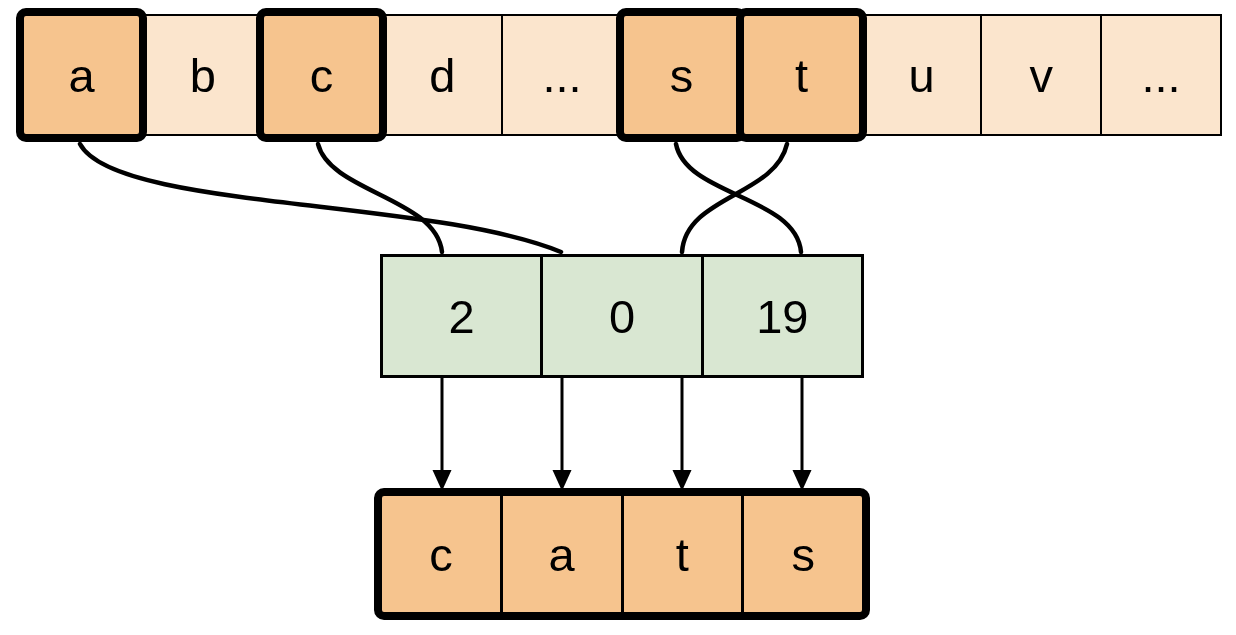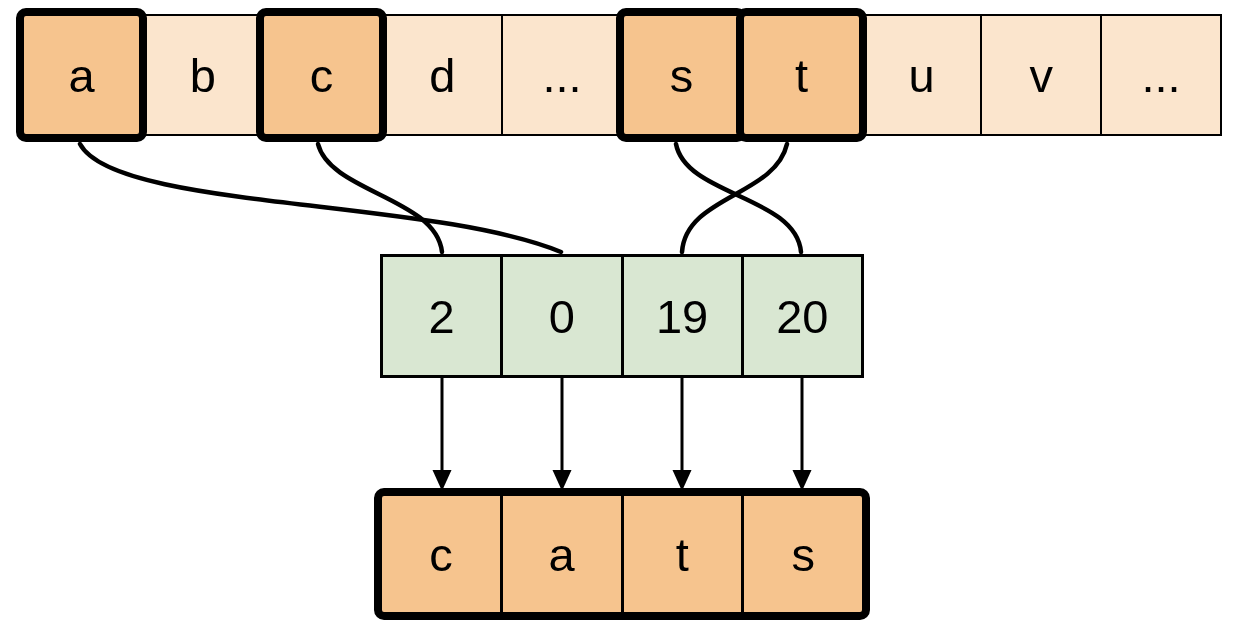--- a/index.html
+++ b/index.html
@@ -64,21 +64,20 @@
     <div class="acell"></div>
     <div class="acell">u</div>
     <div class="acell">v</div>
     <div class="acell">...</div>
   </div>
 
   <div class="index-row">
     <div class="gcell">2</div>
     <div class="gcell">0</div>
     <div class="gcell">19</div>
-    <div class="gcell">20</div>
   </div>
 
   <div class="word-row">
     <div class="wcell">c</div>
     <div class="wcell">a</div>
     <div class="wcell">t</div>
     <div class="wcell">s</div>
   </div>
 
   <svg class="connector-layer" width="1236" height="635" viewBox="0 0 1236 635">

